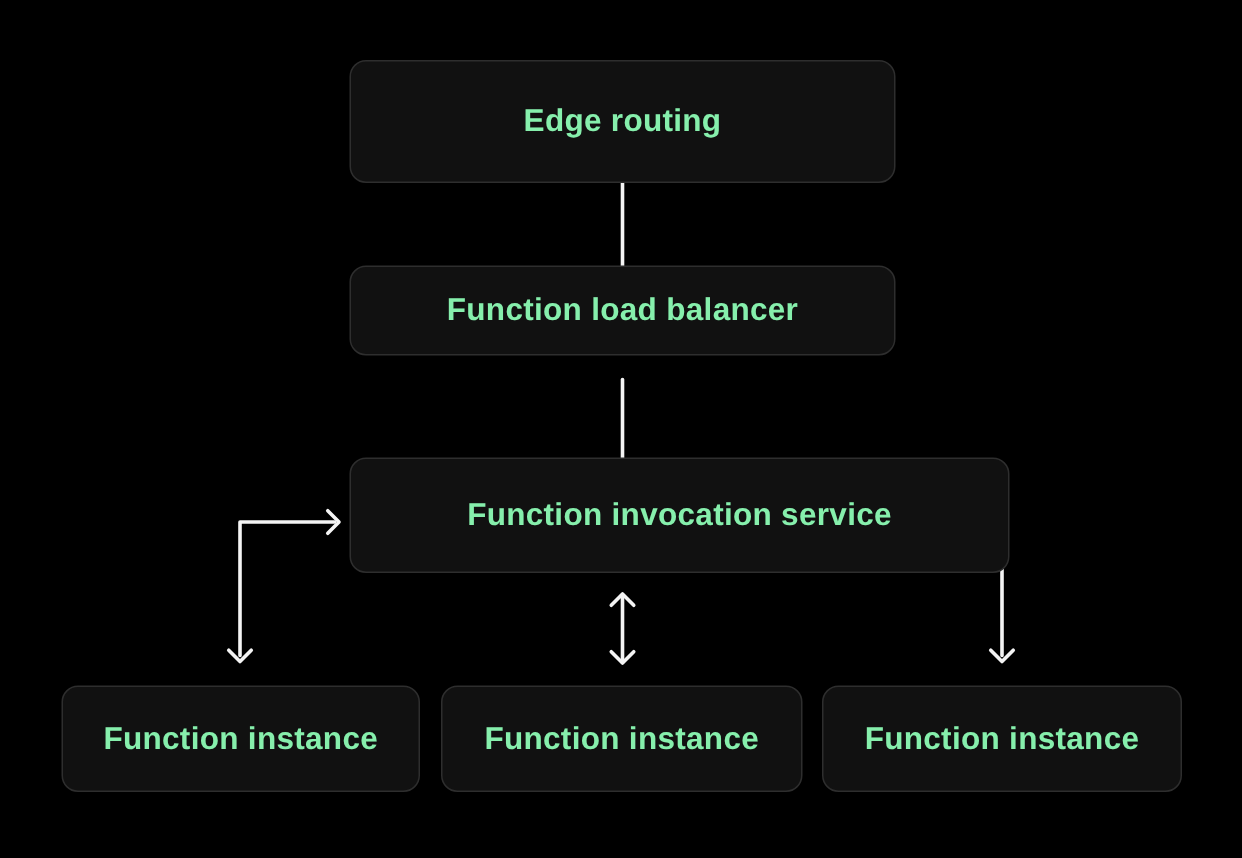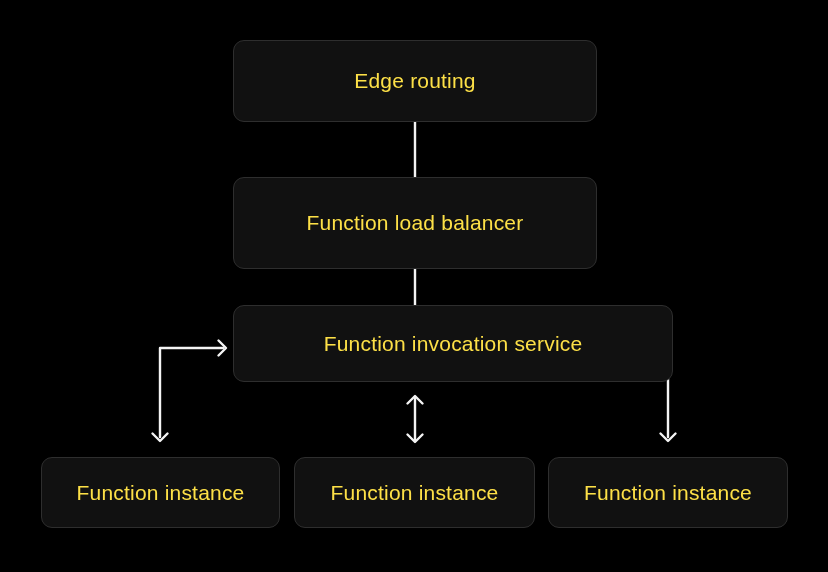--- a/index.html
+++ b/index.html
@@ -32,29 +32,29 @@
     position: absolute;
     box-sizing: border-box;
     background: #111111;
     border: 1px solid #2e2e2e;
     border-radius: 11px;
     display: flex;
     align-items: center;
     justify-content: center;
   }
   .node-label {
-    color: #fde047;
+    color: #86efac;
     font-size: 21px;
-    font-weight: 400;
+    font-weight: 700;
     letter-spacing: 0.2px;
     white-space: nowrap;
   }
   
   #node-edge-routing           { left: 233px; top: 40px;  width: 364px; height: 82px; }
-  #node-function-load-balancer { left: 233px; top: 177px; width: 364px; height: 92px; }
+  #node-function-load-balancer { left: 233px; top: 177px; width: 364px; height: 60px; }
   #node-invocation-service     { left: 233px; top: 305px; width: 440px; height: 77px; }
   #node-function-instance-1    { left: 41px;  top: 457px; width: 239px; height: 71px; }
   #node-function-instance-2    { left: 294px; top: 457px; width: 241px; height: 71px; }
   #node-function-instance-3    { left: 548px; top: 457px; width: 240px; height: 71px; }
 </style>
 </head>
 <body>
 
 <div class="canvas">
 

